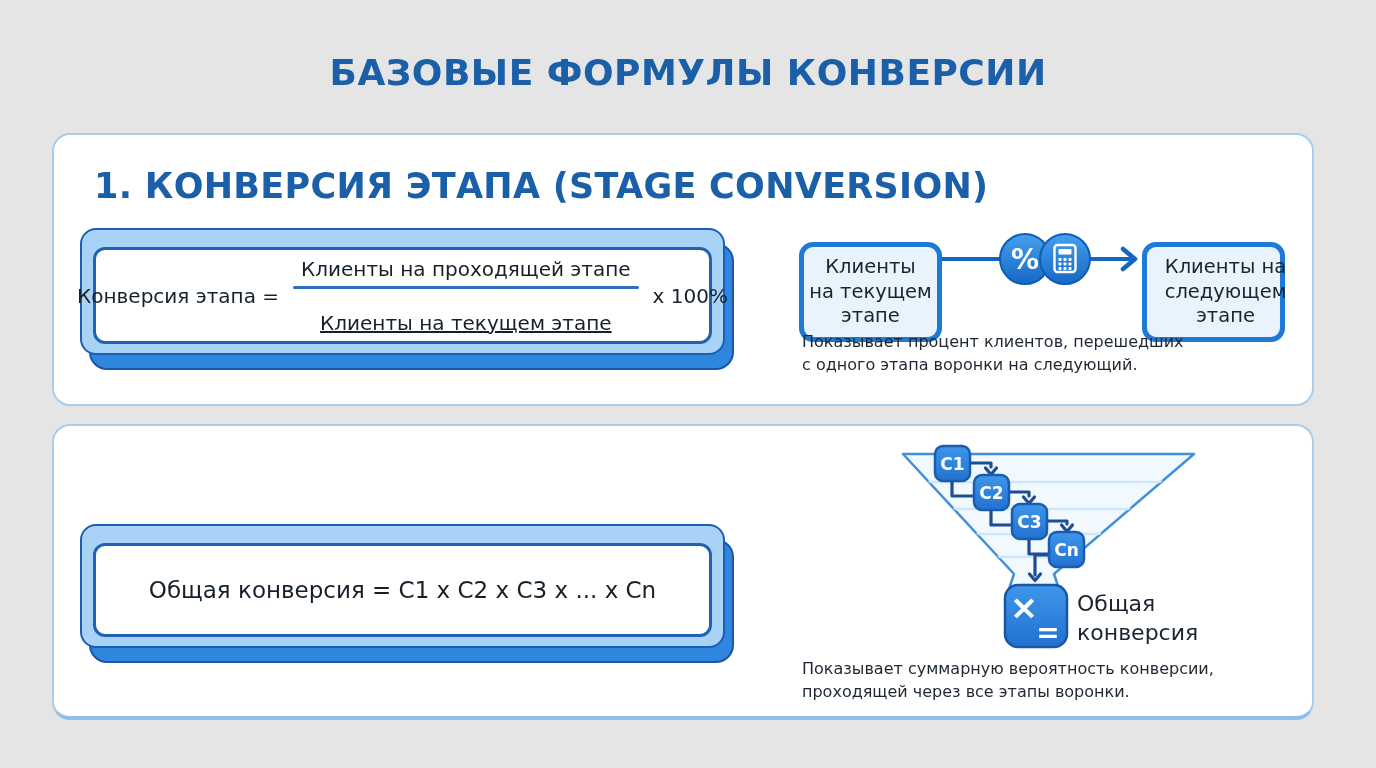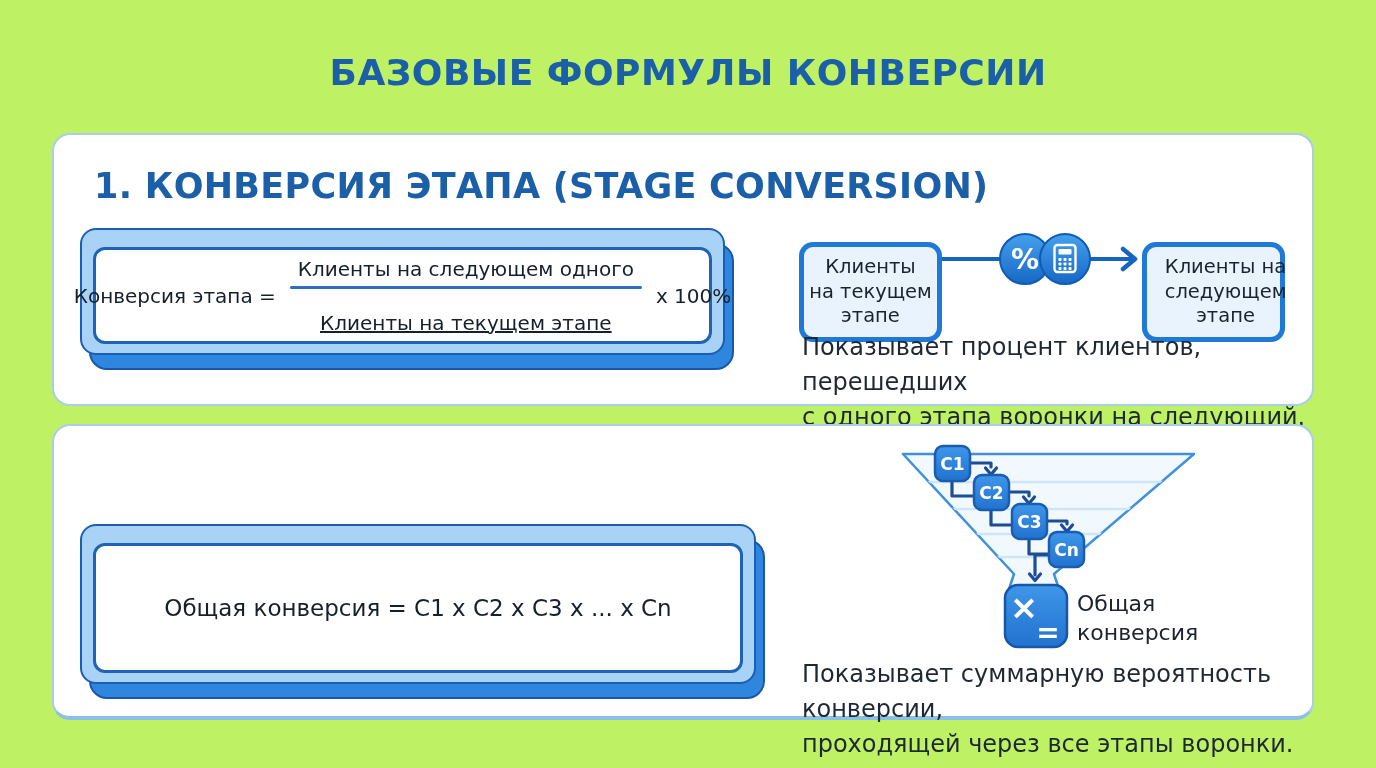--- a/index.html
+++ b/index.html
@@ -1,17 +1,17 @@
 <!DOCTYPE html>
 <html><head>
 <meta charset="utf-8">
 <style>
   html,body{margin:0;padding:0;background:#ffffff;}
   .canvas{
-    position:relative;width:1376px;height:768px;background:#bef264;overflow:hidden;
+    position:relative;width:1376px;height:768px;background:#e5e5e5;overflow:hidden;
     font-family:"DejaVu Sans","Liberation Sans",sans-serif;color:#1a232e;
   }
   .page-title{
     position:absolute;top:52px;left:0;width:100%;text-align:center;
     font-size:36px;font-weight:bold;color:#1b5fa8;letter-spacing:.5px;margin:0;
   }
   .panel{
     position:absolute;left:52px;width:1262px;background:#fff;
     border:2px solid #a9cdeb;border-radius:18px;box-sizing:border-box;
   }
@@ -20,21 +20,21 @@
   .sec-heading{
     position:absolute;left:40px;margin:0;font-size:35px;font-weight:bold;
     color:#1b5fa8;letter-spacing:.3px;white-space:nowrap;
   }
   .panel-1 .sec-heading{top:31px;}
   .panel-2 .sec-heading{top:32px;}
 
   
   .formula-stack{position:absolute;left:26px;width:645px;}
   .stack-1{top:93px;height:127px;}
-  .stack-2{top:98px;height:160px;padding-left:31px;}
+  .stack-2{top:98px;height:124px;}
   .stack-shadow{
     position:absolute;left:9px;top:15px;width:100%;height:100%;
     background:#2e86de;border:2px solid #1a57a8;border-radius:18px;box-sizing:border-box;
   }
   .stack-light{
     position:absolute;inset:0;background:#a9d3f6;border:2px solid #1a5fb4;
     border-radius:16px;box-sizing:border-box;
   }
   .stack-white{
     position:absolute;left:13px;right:13px;top:11px;bottom:11px;background:#fff;
@@ -53,21 +53,21 @@
     position:absolute;width:143px;height:100px;box-sizing:border-box;
     border:5px solid #1e7ad6;border-radius:14px;background:#e9f3fd;
     display:flex;align-items:center;justify-content:center;text-align:center;
     font-size:19.5px;line-height:1.28;color:#1a232e;margin-top:32px;
   }
   .flow-box-from{left:745px;top:75px;}
   .flow-box-to{left:1088px;top:75px;padding-left:24px;}
   .connector-svg{position:absolute;left:883px;top:91px;}
 
   .description{
-    position:absolute;margin:0;font-size:24px;line-height:1.45;color:#1e2833;
+    position:absolute;margin:0;font-size:16px;line-height:1.45;color:#1e2833;
   }
   .desc-1{left:748px;top:195px;}
   .desc-2{left:748px;top:231px;}
 
   .funnel-svg{position:absolute;left:833px;top:16px;}
   .funnel-result-label{
     position:absolute;left:1023px;top:164px;font-size:22px;line-height:1.3;color:#1a232e;
   }
   svg text{font-family:"DejaVu Sans","Liberation Sans",sans-serif;}
 </style>
@@ -80,21 +80,21 @@
 
   <section class="panel panel-1">
     <h2 class="sec-heading">1. КОНВЕРСИЯ ЭТАПА (STAGE CONVERSION)</h2>
 
     <div class="formula-stack stack-1">
       <div class="stack-shadow"></div>
       <div class="stack-light"></div>
       <div class="stack-white">
         <span class="formula-text">Конверсия этапа =</span>
         <span class="fraction">
-          <span class="formula-text num">Клиенты на следующем одного</span>
+          <span class="formula-text num">Клиенты на проходящей этапе</span>
           <span class="bar"></span>
           <span class="formula-text den">Клиенты на текущем этапе</span>
         </span>
         <span class="formula-text">x 100%</span>
       </div>
     </div>
 
     <svg class="connector-svg" width="210" height="68" viewBox="0 0 210 68">
       <defs>
         <linearGradient id="circGrad" x1="0" y1="0" x2="0" y2="1">

